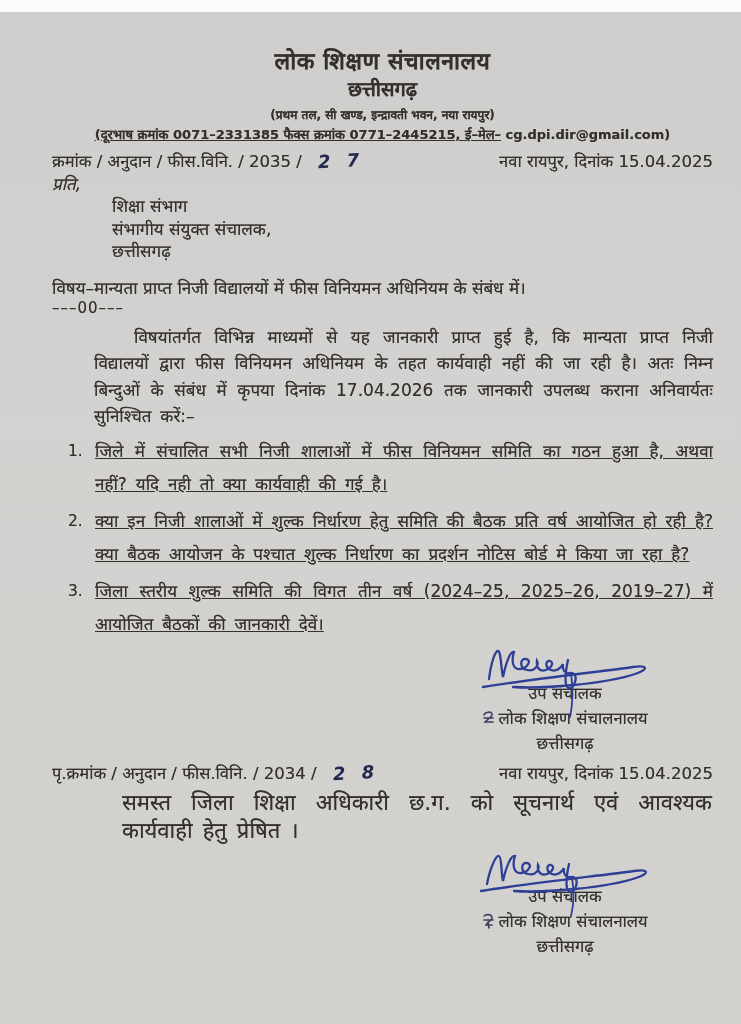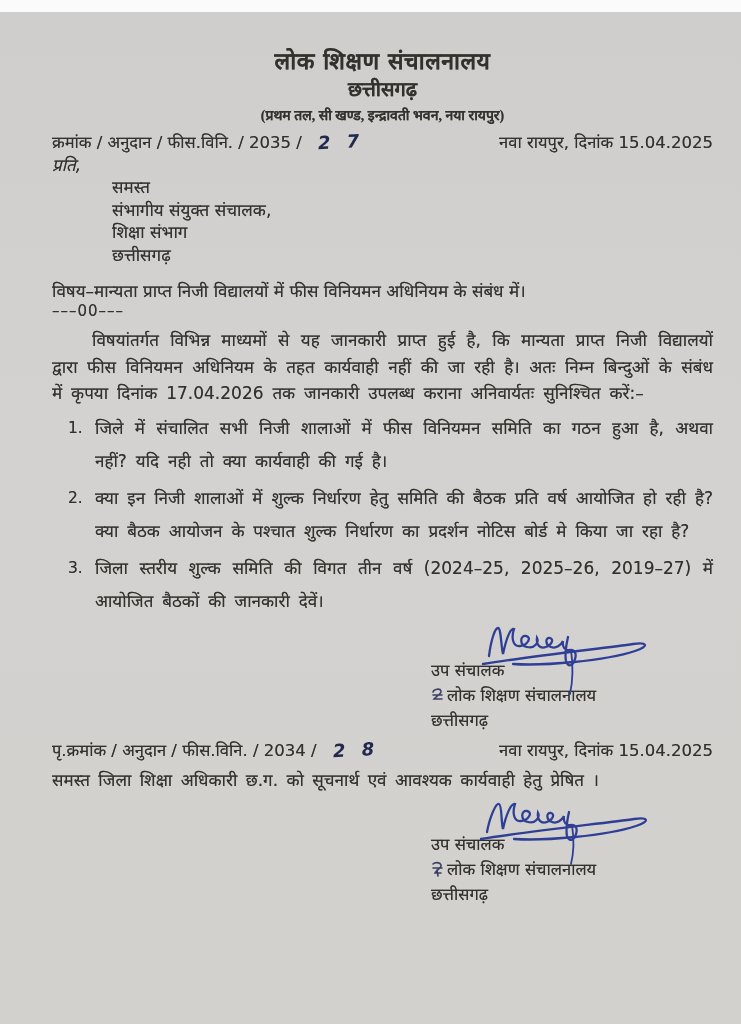--- a/index.html
+++ b/index.html
@@ -21,76 +21,76 @@
     box-sizing:border-box;
   }
   .content{
     position:relative;box-sizing:border-box;
     padding:34px 28px 4px 52px;height:100%;
     text-shadow:0 0 .5px rgba(40,38,35,.55);
   }
   .center{text-align:center;}
   .org-title{font-size:23px;font-weight:bold;letter-spacing:.5px;line-height:30px;}
   .org-state{font-size:20px;font-weight:bold;line-height:27px;}
-  .org-addr{font-size:14px;font-weight:bold;line-height:19px;margin-top:3px;font-family:Liberation Serif, serif;}
+  .org-addr{font-size:12px;font-weight:bold;line-height:19px;margin-top:3px;}
   .org-contact{font-size:13px;font-weight:bold;line-height:19px;white-space:nowrap;}
   .u{text-decoration:underline;}
   .ref-row{display:flex;justify-content:space-between;align-items:baseline;
     font-size:16.5px;line-height:23px;margin-top:5px;}
   .hand{
     font-style:italic;font-weight:bold;color:#23284e;font-size:18px;
     letter-spacing:5px;display:inline-block;transform:rotate(-3deg);
     margin-left:16px;text-shadow:none;
   }
   .salutation{font-size:17px;line-height:22px;font-style:italic;}
   .addressee{margin-left:60px;font-size:17px;line-height:22.5px;}
   .subject{font-size:17px;line-height:24px;margin-top:13px;}
   .divider{font-size:15px;line-height:16px;letter-spacing:1px;}
   .body-para{
     margin-top:8px;font-size:17px;line-height:26.5px;text-align:justify;
-    text-indent:40px;word-spacing:3.5px;
+    text-indent:40px;word-spacing:3.5px;margin-left:42px;
   }
   .points{margin-top:5px;padding-left:16px;}
   .point{display:flex;margin-bottom:4px;}
   .point .num{flex:none;width:27px;font-size:15.5px;line-height:33px;}
-  .point .txt{flex:1;font-size:17px;line-height:33px;text-align:justify;word-spacing:3.5px;}
+  .point .txt{flex:1;font-size:17px;line-height:33px;text-align:justify;word-spacing:3.5px;text-decoration:underline;}
   .sign-block{
-    width:268px;margin-left:auto;margin-right:14px;
+    width:268px;margin-left:auto;margin-right:14px;text-align:center;
     font-size:16.5px;line-height:25px;position:relative;
   }
   .sign-scribble{display:block;margin:0 auto -10px auto;overflow:visible;position:relative;z-index:2;}
   .sign-org{white-space:nowrap;}
   .mark-glyph{display:inline-block;vertical-align:-2px;margin-right:3px;overflow:visible;}
   .copy-label{font-size:17px;line-height:24px;}
-  .copy-para{margin-top:4px;width:590px;font-size:17px;
+  .copy-para{margin-left:70px;margin-top:4px;width:590px;font-size:22px;
     line-height:28.5px;text-align:justify;word-spacing:3px;}
   .topstrip{position:absolute;top:0;left:0;width:741px;height:12px;background:#fbfbfb;}
 </style>
 </head>
 <body>
 
 <div class="topstrip"></div>
 
 <div class="paper">
   <div class="content">
 
     <div class="center org-title">लोक शिक्षण संचालनालय</div>
     <div class="center org-state">छत्तीसगढ़</div>
     <div class="center org-addr">(प्रथम तल, सी खण्ड, इन्द्रावती भवन, नया रायपुर)</div>
+    <div class="center org-contact"><span class="u">(दूरभाष क्रमांक 0071–2331385 फैक्स क्रमांक 0771–2445215, ई–मेल–</span><span> cg.dpi.dir@gmail.com)</span></div>
 
     <div class="ref-row">
       <span><span>क्रमांक / अनुदान / फीस.विनि. / 2035 /</span><span class="hand">2 7</span></span>
       <span>नवा रायपुर, दिनांक 15.04.2025</span>
     </div>
 
     <div class="salutation">प्रति,</div>
     <div class="addressee">
-      <div>समस्त</div>
+      <div>शिक्षा संभाग</div>
       <div>संभागीय संयुक्त संचालक,</div>
-      <div>शिक्षा संभाग</div>
       <div>छत्तीसगढ़</div>
     </div>
 
     <div class="subject">विषय–मान्यता प्राप्त निजी विद्यालयों में फीस विनियमन अधिनियम के संबंध में।</div>
     <div class="divider">–––00–––</div>
 
     <div class="body-para">विषयांतर्गत विभिन्न माध्यमों से यह जानकारी प्राप्त हुई है, कि मान्यता प्राप्त निजी विद्यालयों द्वारा फीस विनियमन अधिनियम के तहत कार्यवाही नहीं की जा रही है। अतः निम्न बिन्दुओं के संबंध में कृपया दिनांक 17.04.2026 तक जानकारी उपलब्ध कराना अनिवार्यतः सुनिश्चित करें:–</div>
 
     <div class="points">
       <div class="point">

